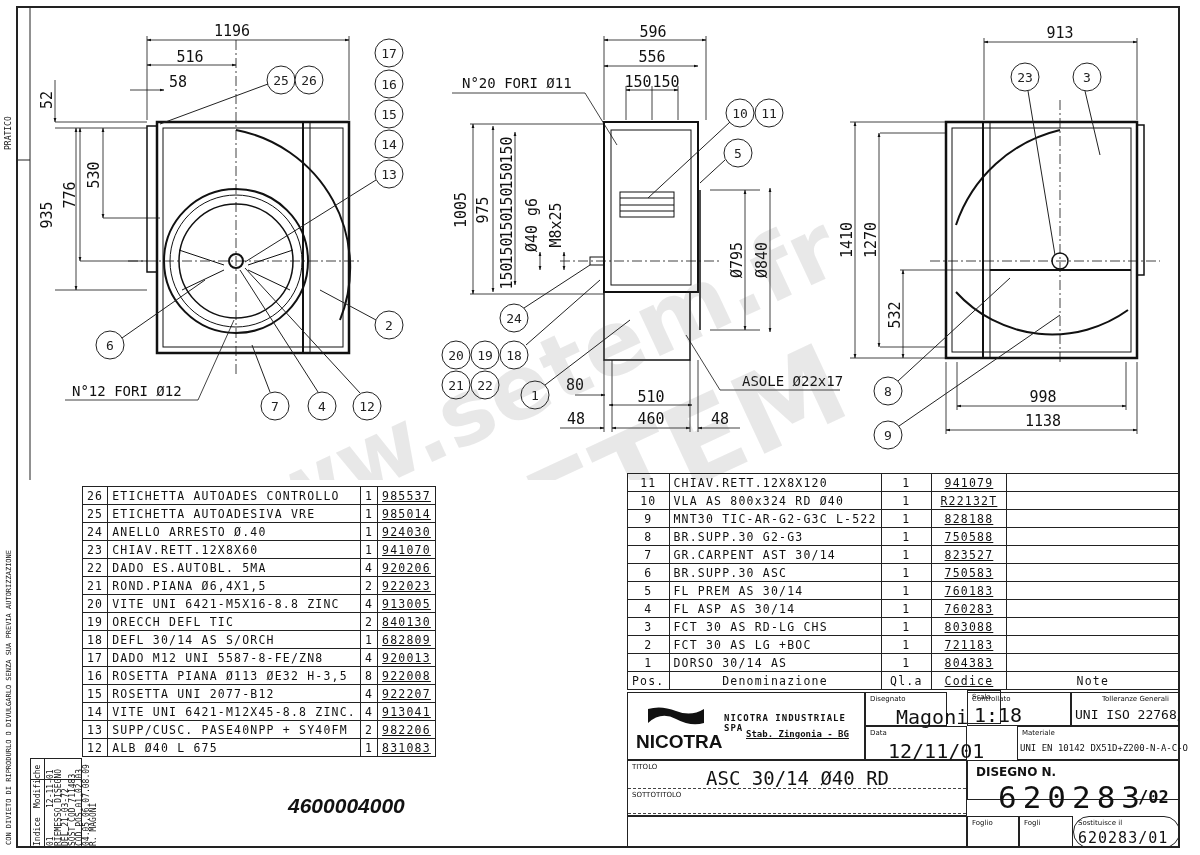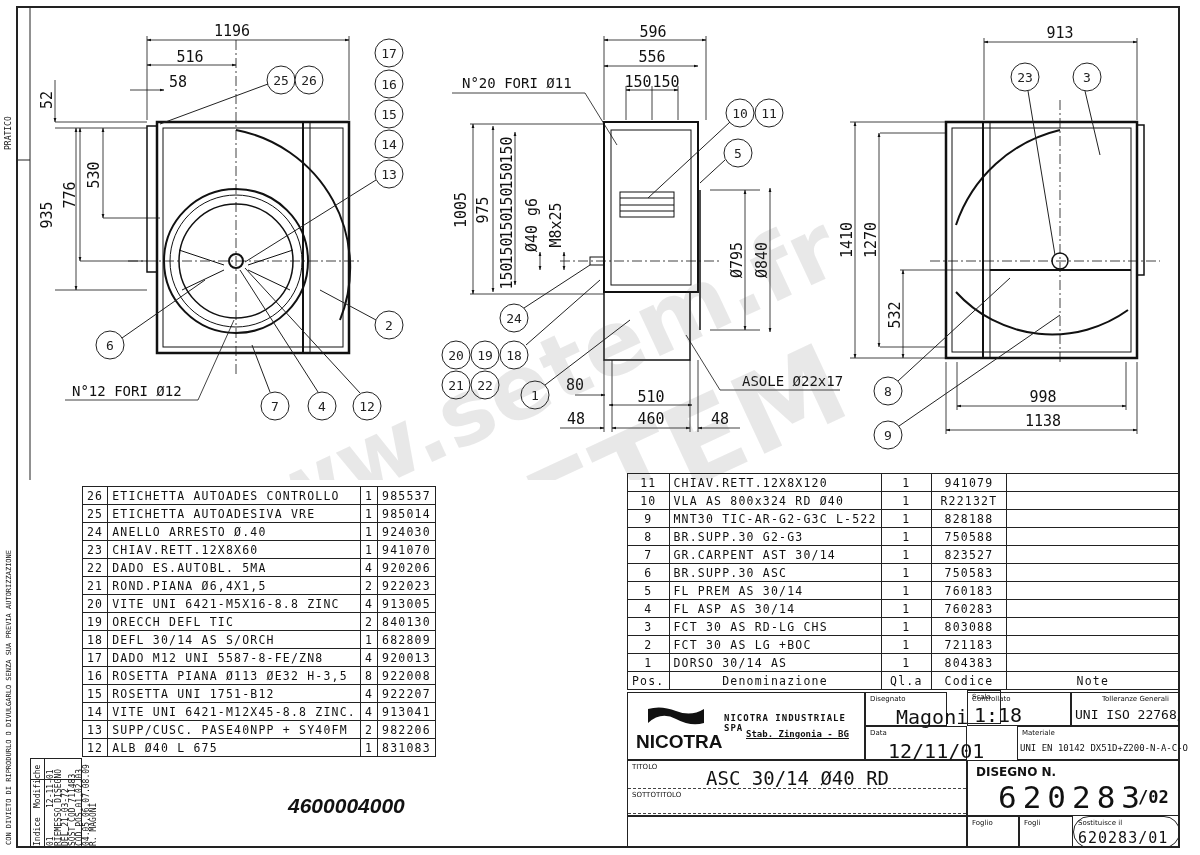--- a/index.html
+++ b/index.html
@@ -9,21 +9,21 @@
            border:2px solid #222; box-sizing:border-box; }
   svg.drawing { position:absolute; left:0; top:0; }
   .dim { font-family:"DejaVu Sans Mono",monospace; font-size:15px; fill:#111; }
   .lbl { font-family:"DejaVu Sans Mono",monospace; font-size:14px; fill:#111; }
   .bal { font-family:"DejaVu Sans Mono",monospace; font-size:13px; fill:#222; text-anchor:middle; }
 
   table.bom { position:absolute; border-collapse:collapse; font-size:11.5px; letter-spacing:1.2px; }
   table.bom td { border:1px solid #222; height:17px; padding:0 4px; white-space:nowrap; }
   table.bom td.pos { text-align:center; width:22px; }
   table.bom td.qty { text-align:center; width:44px; }
-  table.bom td.code { text-align:center; width:68px; }
+  table.bom td.code { text-align:center; width:68px;text-decoration:underline; }
   #bom-left { left:82px; top:486px; width:352px; }
   #bom-left td.desc { width:205px; }
   #bom-right { left:627px; top:473px; width:553px; }
   #bom-right td.desc { width:200px; }
   #bom-right td.note { width:200px; }
   #bom-right tr.hdr td { text-align:center; font-size:11.5px; }
 
   .tb { position:absolute; border:1px solid #222; box-sizing:border-box; }
   .tb-small { font-family:"DejaVu Sans",sans-serif; font-size:7px; position:absolute; left:4px; top:2px; }
   .tb-val { position:absolute; font-size:20px; }
@@ -359,21 +359,21 @@
         <td class="code">920013</td>
       </tr>
     <tr>
         <td class="pos">16</td>
         <td class="desc">ROSETTA PIANA Ø113 ØE32 H-3,5</td>
         <td class="qty">8</td>
         <td class="code">922008</td>
       </tr>
     <tr>
         <td class="pos">15</td>
-        <td class="desc">ROSETTA UNI 1751-B12</td>
+        <td class="desc">ROSETTA UNI 2077-B12</td>
         <td class="qty">4</td>
         <td class="code">922207</td>
       </tr>
     <tr>
         <td class="pos">14</td>
         <td class="desc">VITE UNI 6421-M12X45-8.8 ZINC.</td>
         <td class="qty">4</td>
         <td class="code">913041</td>
       </tr>
     <tr>
@@ -516,21 +516,21 @@
 </div>
 
 <div class="tb" style="left:627px; top:760px; width:340px; height:56px;">
   <span class="tb-small">TITOLO</span>
   <span class="tb-val" style="left:78px; top:6px; font-size:19px;">ASC 30/14 Ø40 RD</span>
   <div class="dash" style="position:absolute; left:0; top:27px; width:100%;"></div>
   <span class="tb-small" style="top:30px;">SOTTOTITOLO</span>
   <span class="tb-val" style="left:78px; top:32px;"></span>
   <div class="dash" style="position:absolute; left:0; top:52px; width:100%;"></div>
 </div>
-<div class="tb" style="left:967px; top:760px; width:213px; height:56px;padding-left:36px;">
+<div class="tb" style="left:967px; top:760px; width:213px; height:40px;padding-left:36px;">
   <span style="position:absolute; left:8px; top:4px; font-family:'DejaVu Sans',sans-serif; font-weight:bold; font-size:12px;">DISEGNO N.</span>
   <span style="position:absolute; left:30px; top:18px; font-size:31px; letter-spacing:6px;">620283</span>
   <span style="position:absolute; left:170px; top:26px; font-size:17px; font-weight:bold;">/02</span>
 </div>
 <div class="tb" style="left:627px; top:816px; width:340px; height:32px;"></div>
 <div class="tb" style="left:967px; top:816px; width:52px; height:32px;">
   <span class="tb-small">Foglio</span>
 </div>
 <div class="tb" style="left:1019px; top:816px; width:54px; height:32px;">
   <span class="tb-small">Fogli</span>

